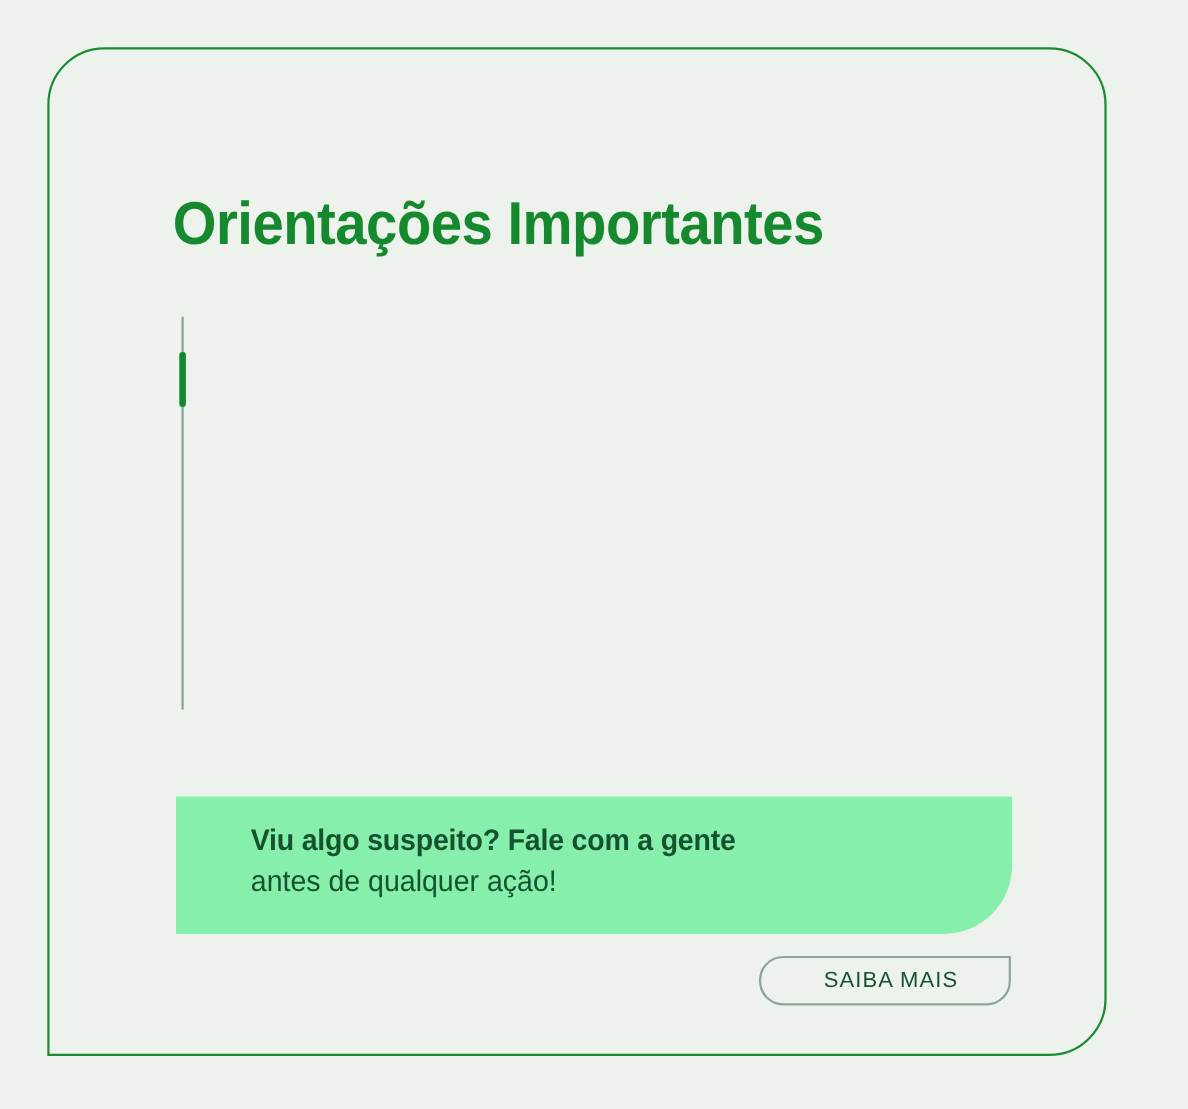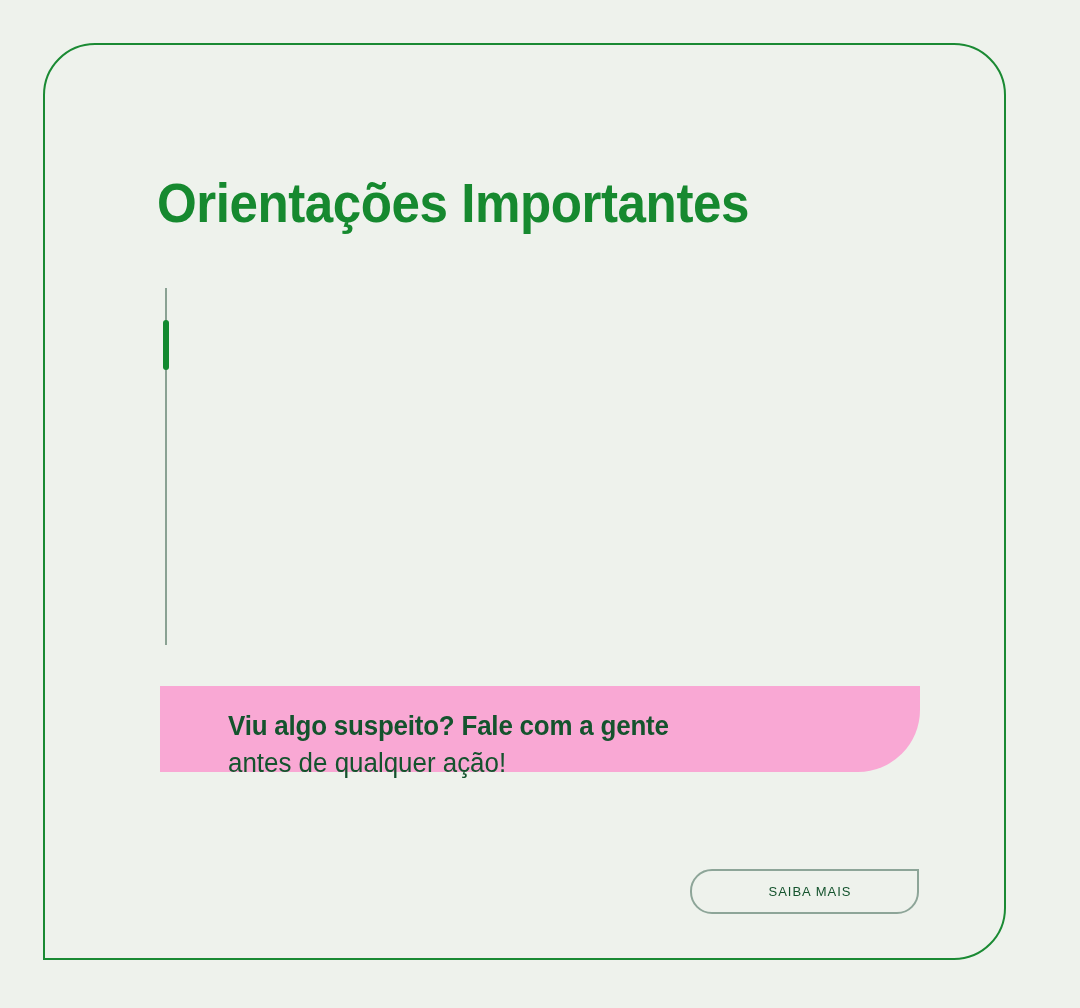--- a/index.html
+++ b/index.html
@@ -96,24 +96,24 @@
     font-weight: 700;
     color: #14532d;
     letter-spacing: -0.2px;
   }
   .para.last { margin-bottom: 0; }
 
   
   .callout {
     position: absolute;
     left: 160px;
-    top: 686px;
+    top: 724px;
     width: 760px;
-    height: 86px;
-    background: #f9a8d4;
+    height: 125px;
+    background: #86efac;
     border-top-left-radius: 0;
     border-top-right-radius: 0;
     border-bottom-right-radius: 62px;
     border-bottom-left-radius: 0;
     box-sizing: border-box;
   }
   .callout-inner {
     position: absolute;
     left: 68px;
     top: 22px;
@@ -145,21 +145,21 @@
     border-bottom-left-radius: 22px;
     border-top-right-radius: 0px;
     border-bottom-right-radius: 22px;
     display: flex;
     align-items: center;
     justify-content: center;
     cursor: pointer;
     padding: 0;
   }
   .cta-label {
-    font-size: 13px;
+    font-size: 20px;
     font-weight: 400;
     letter-spacing: 1.0px;
     color: #14532d;
     font-family: "Liberation Sans Narrow", "Liberation Sans", sans-serif;
     white-space: nowrap;
     margin-left: 11px;
   }
 </style>
 </head>
 <body>

